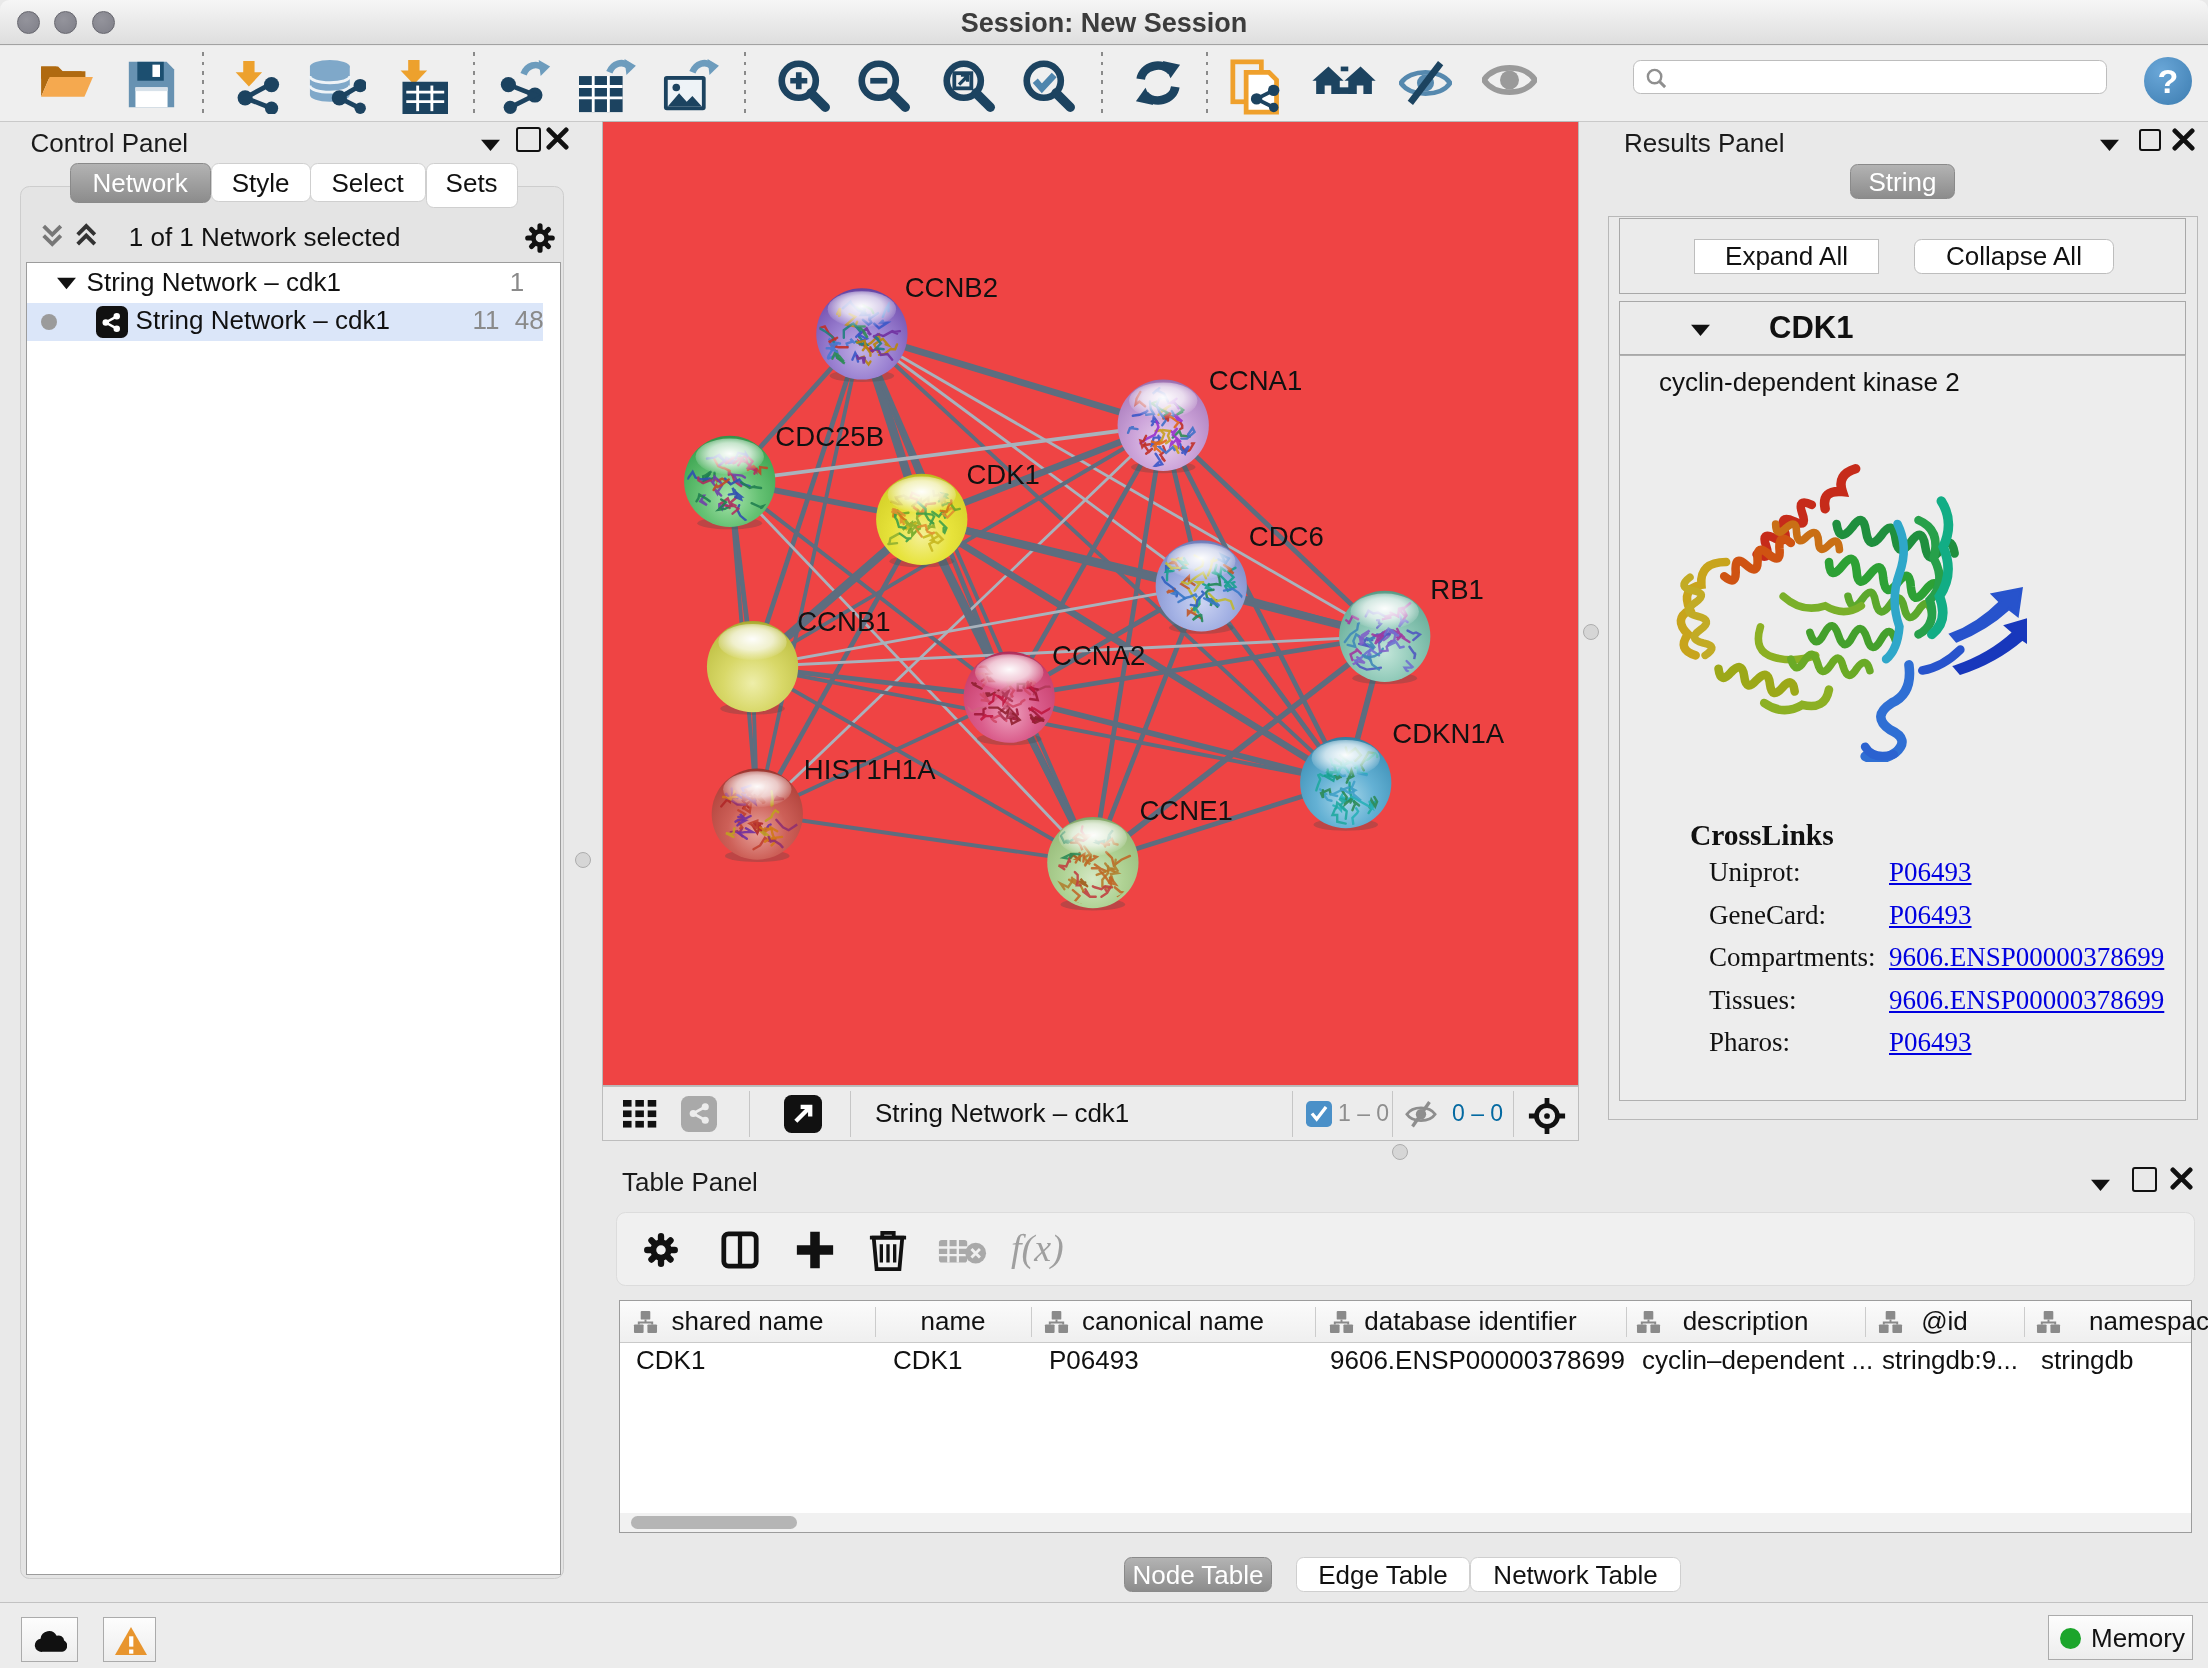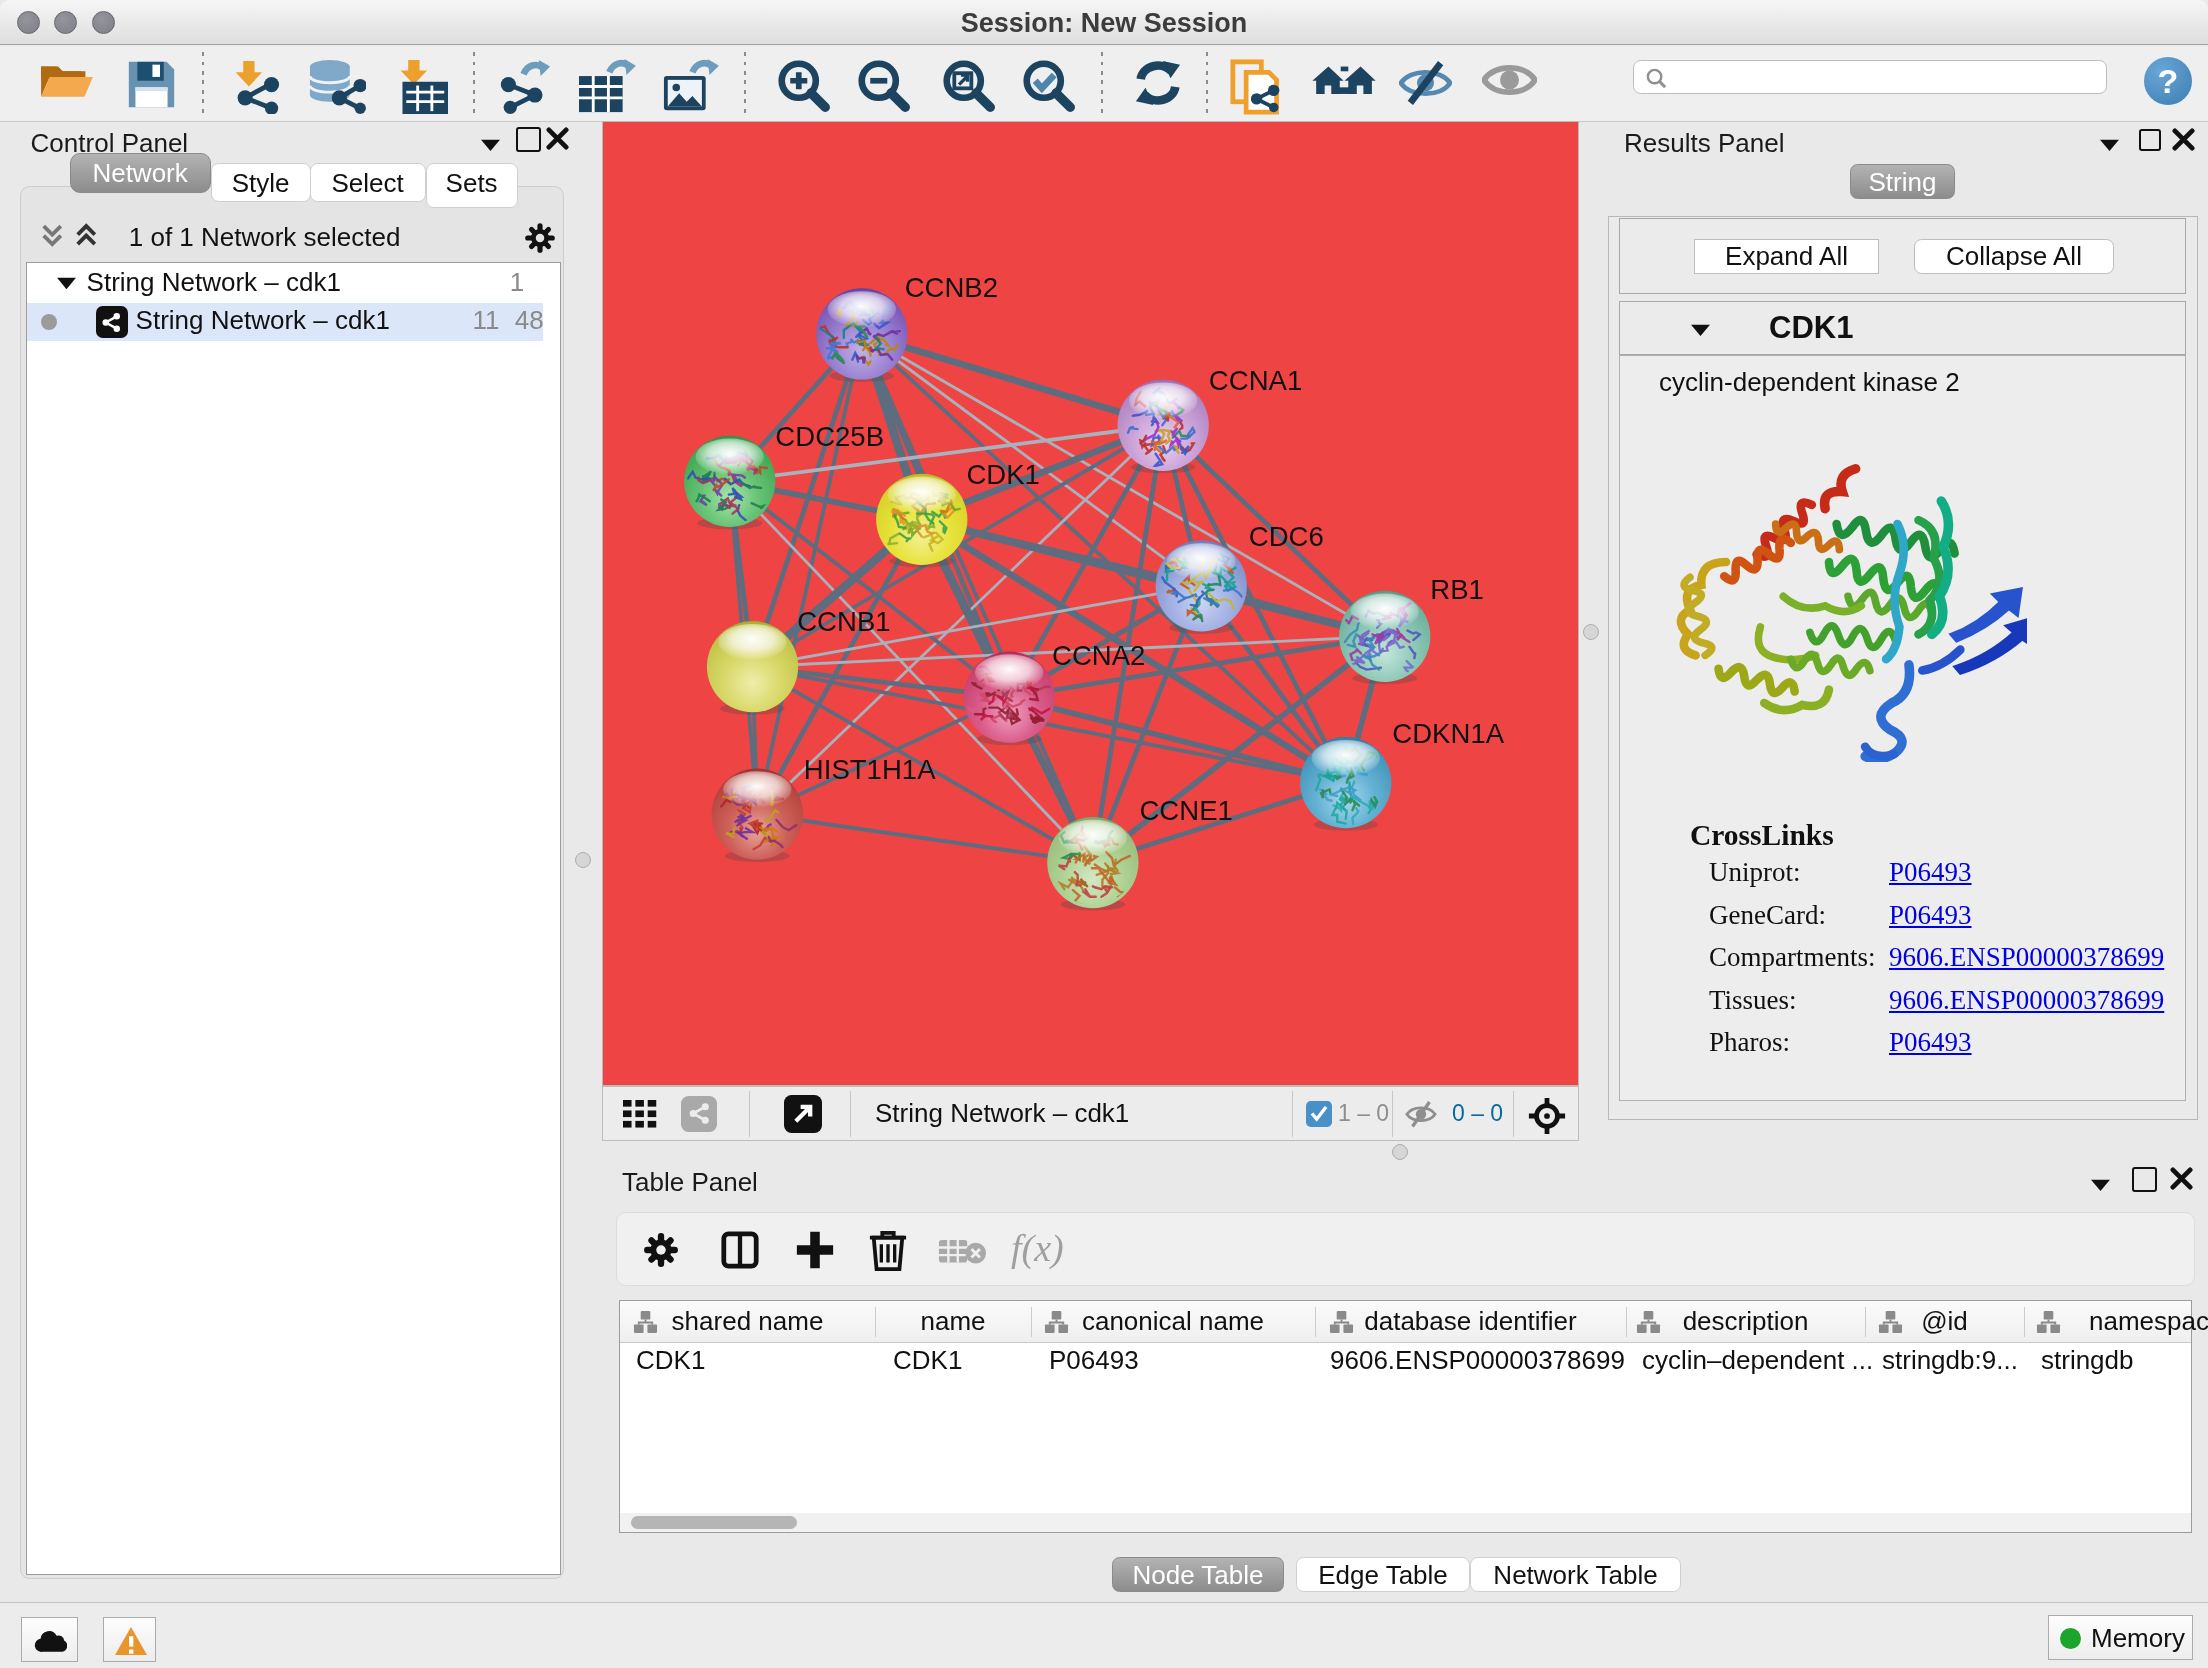--- a/index.html
+++ b/index.html
@@ -208,21 +208,21 @@
   <div id="cpanel" class="abs" style="left:7.6px;top:121px;width:557px;height:1470px;">
     <div class="abs pan-title" style="left:23px;top:6.7px;">Control Panel</div>
     <svg class="abs" style="left:470px;top:15px;" width="25" height="17" viewBox="0 0 26 18">
       <path d="M3 4 h20 l-10 12 z" fill="#111"></path>
     </svg>
     <div class="abs" style="left:508px;top:5.7px;width:21px;height:21px;border:2.9px solid #111;border-radius:2.9px;"></div>
     <svg class="abs" style="left:538px;top:5.7px;" width="23" height="23" viewBox="0 0 24 24">
       <path d="M3 3 L21 21 M21 3 L3 21" stroke="#111" stroke-width="5" stroke-linecap="round"></path>
     </svg>
 
-    <div class="tabbtn tabsel" style="left:62px;top:32px;width:141px;height:40px;line-height:39px;border-radius:10px;">Network</div>
+    <div class="tabbtn tabsel" style="left:62px;top:42px;width:141px;height:40px;line-height:39px;">Network</div>
     <div class="tabbtn" style="left:203px;top:42px;width:100px;height:39px;line-height:39px;">Style</div>
     <div class="tabbtn" style="left:302px;top:42px;width:116px;height:39px;line-height:39px;">Select</div>
     <div class="tabbtn" style="left:418px;top:42px;width:92px;height:45px;line-height:39px;">Sets</div>
 
     <div class="abs" style="left:12.4px;top:65px;width:544px;height:1393px;background:#e4e4e4;border:1px solid #cdcdcd;border-radius:9.5px;box-sizing:border-box;"></div>
 
     <div class="abs" style="left:18px;top:91px;width:535px;height:49px;">
       <svg class="abs" style="left:12.4px;top:11.4px;" width="28.5" height="27" viewBox="0 0 30 28">
         <g fill="none" stroke="#777" stroke-width="4">
           <path d="M6 3 l9 9 9-9"></path>
@@ -1059,21 +1059,21 @@
         <div class="abs" style="left:710px;top:2.9px;">9606.ENSP00000378699</div>
         <div class="abs" style="left:1022px;top:2.9px;">cyclin–dependent ...</div>
         <div class="abs" style="left:1262px;top:2.9px;">stringdb:9...</div>
         <div class="abs" style="left:1421px;top:2.9px;">stringdb</div>
       </div>
       <div class="abs" style="left:0;top:212px;width:1571px;height:19px;background:#f1f1f1;">
         <div class="abs" style="left:10.5px;top:2.9px;width:166px;height:13.3px;border-radius:6.7px;background:#b5b5b5;"></div>
       </div>
     </div>
 
-    <div class="tabbtn tabsel" style="left:513px;top:401px;width:172px;height:35px;line-height:35px;">Node Table</div>
+    <div class="tabbtn tabsel" style="left:525px;top:401px;width:148px;height:35px;line-height:35px;">Node Table</div>
     <div class="tabbtn" style="left:697px;top:401px;width:174px;height:35px;line-height:35px;">Edge Table</div>
     <div class="tabbtn" style="left:871px;top:401px;width:211px;height:35px;line-height:35px;">Network Table</div>
   </div>
 
   <div id="statusbar" class="abs" style="left:0;top:1602px;width:2208px;height:67px;background:#ececec;border-top:1.9px solid #c2c2c2;box-sizing:border-box;">
     <div class="abs" style="left:21px;top:14.3px;width:57px;height:45px;background:linear-gradient(#fdfdfd,#ededed);border:1px solid #ababab;box-sizing:border-box;">
       <svg class="abs" style="left:10.5px;top:10.5px;" width="34" height="24" viewBox="0 0 36 25">
         <path d="M10 24 a7 7 0 0 1 -2 -14 a9 9 0 0 1 17 -3 a6 6 0 0 1 8 5 a6.5 6.5 0 0 1 -2 12 z" fill="#111"></path>
       </svg>
     </div>

